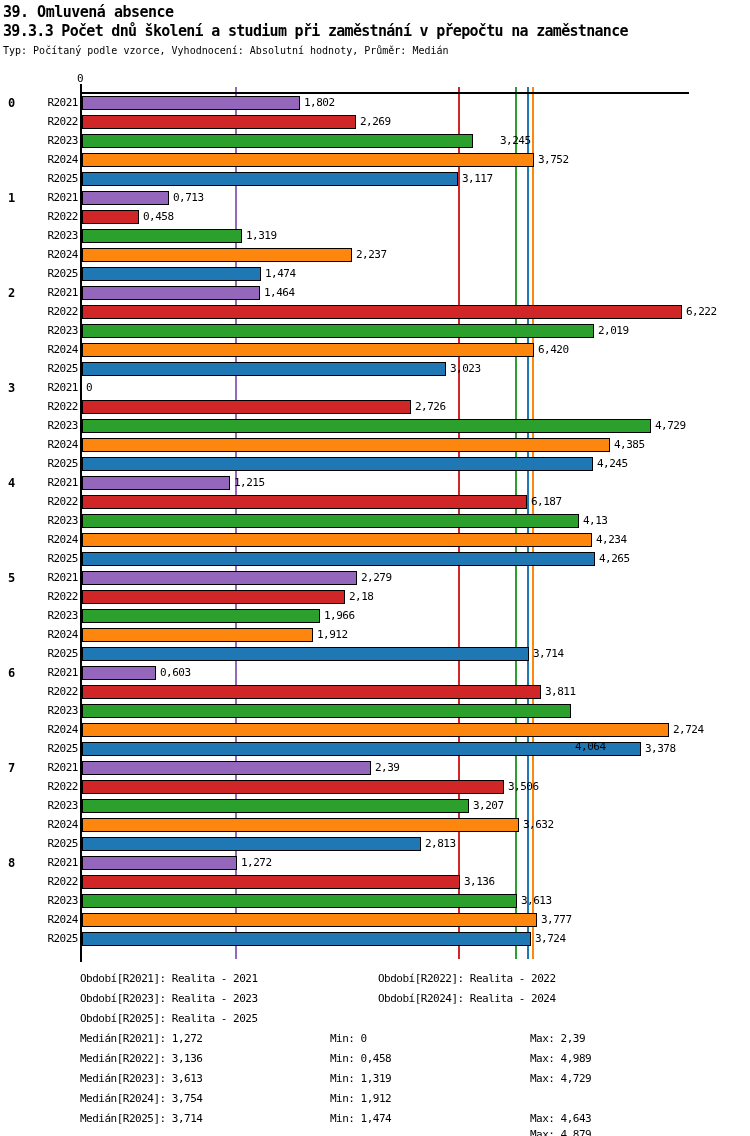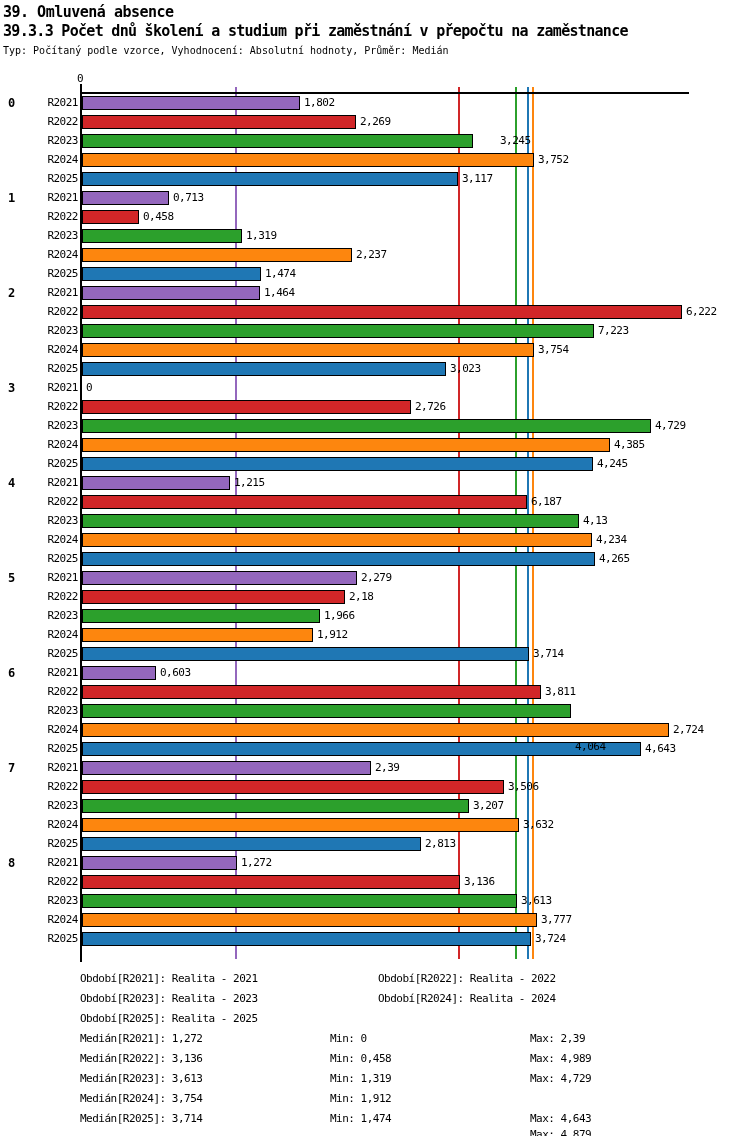--- a/index.html
+++ b/index.html
@@ -79,24 +79,24 @@
       <div class="value-label" style="left: 265px; top: 267px;">1,474</div>
       <div class="group-label" style="top: 286px;">2</div>
       <div class="series-label" style="top: 286px;">R2021</div>
       <div class="bar" style="left: 82px; top: 286px; width: 178px; background: rgb(148, 103, 189);"></div>
       <div class="value-label" style="left: 264px; top: 286px;">1,464</div>
       <div class="series-label" style="top: 305px;">R2022</div>
       <div class="bar" style="left: 82px; top: 305px; width: 600px; background: rgb(209, 38, 40);"></div>
       <div class="value-label" style="left: 686px; top: 305px;">6,222</div>
       <div class="series-label" style="top: 324px;">R2023</div>
       <div class="bar" style="left: 82px; top: 324px; width: 512px; background: rgb(44, 160, 44);"></div>
-      <div class="value-label" style="left: 598px; top: 324px;">7,223</div>
+      <div class="value-label" style="left: 598px; top: 324px;">2,019</div>
       <div class="series-label" style="top: 343px;">R2024</div>
       <div class="bar" style="left: 82px; top: 343px; width: 452px; background: rgb(253, 134, 14);"></div>
-      <div class="value-label" style="left: 538px; top: 343px;">3,754</div>
+      <div class="value-label" style="left: 538px; top: 343px;">6,420</div>
       <div class="series-label" style="top: 362px;">R2025</div>
       <div class="bar" style="left: 82px; top: 362px; width: 364px; background: rgb(31, 119, 180);"></div>
       <div class="value-label" style="left: 450px; top: 362px; text-align: center;">3,023</div>
       <div class="group-label" style="top: 381px;">3</div>
       <div class="series-label" style="top: 381px;">R2021</div>
       <div class="value-label" style="left: 86px; top: 381px;">0</div>
       <div class="series-label" style="top: 400px;">R2022</div>
       <div class="bar" style="left: 82px; top: 400px; width: 329px; background: rgb(209, 38, 40);"></div>
       <div class="value-label" style="left: 415px; top: 400px;">2,726</div>
       <div class="series-label" style="top: 419px;">R2023</div>
@@ -148,21 +148,21 @@
       <div class="bar" style="left: 82px; top: 685px; width: 459px; background: rgb(209, 38, 40);"></div>
       <div class="value-label" style="left: 545px; top: 685px;">3,811</div>
       <div class="series-label" style="top: 704px;">R2023</div>
       <div class="bar" style="left: 82px; top: 704px; width: 489px; background: rgb(44, 160, 44);"></div>
       <div class="value-label" style="left: 575px; top: 740px;">4,064</div>
       <div class="series-label" style="top: 723px;">R2024</div>
       <div class="bar" style="left: 82px; top: 723px; width: 587px; background: rgb(253, 134, 14);"></div>
       <div class="value-label" style="left: 673px; top: 723px;">2,724</div>
       <div class="series-label" style="top: 742px;">R2025</div>
       <div class="bar" style="left: 82px; top: 742px; width: 559px; background: rgb(31, 119, 180);"></div>
-      <div class="value-label" style="left: 645px; top: 742px;">4,643</div>
+      <div class="value-label" style="left: 645px; top: 742px;">3,378</div>
       <div class="group-label" style="top: 761px;">7</div>
       <div class="series-label" style="top: 761px;">R2021</div>
       <div class="bar" style="left: 82px; top: 761px; width: 289px; background: rgb(148, 103, 189);"></div>
       <div class="value-label" style="left: 375px; top: 761px;">2,39</div>
       <div class="series-label" style="top: 780px;">R2022</div>
       <div class="bar" style="left: 82px; top: 780px; width: 422px; background: rgb(209, 38, 40);"></div>
       <div class="value-label" style="left: 508px; top: 780px;">3,506</div>
       <div class="series-label" style="top: 799px;">R2023</div>
       <div class="bar" style="left: 82px; top: 799px; width: 387px; background: rgb(44, 160, 44);"></div>
       <div class="value-label" style="left: 473px; top: 799px;">3,207</div>

